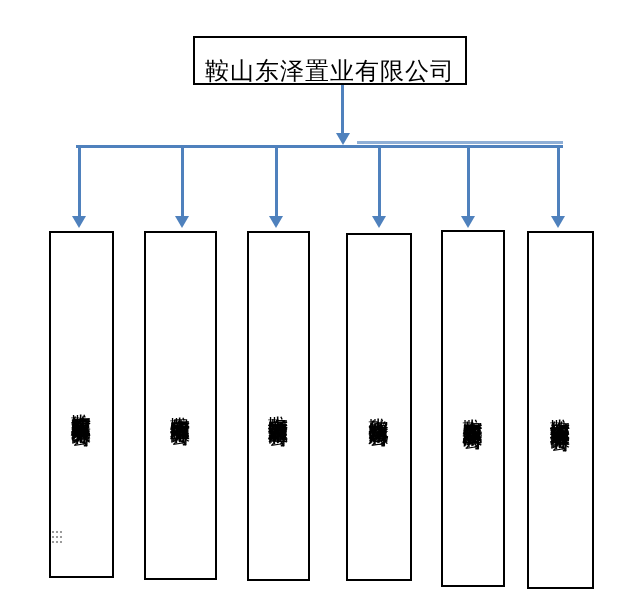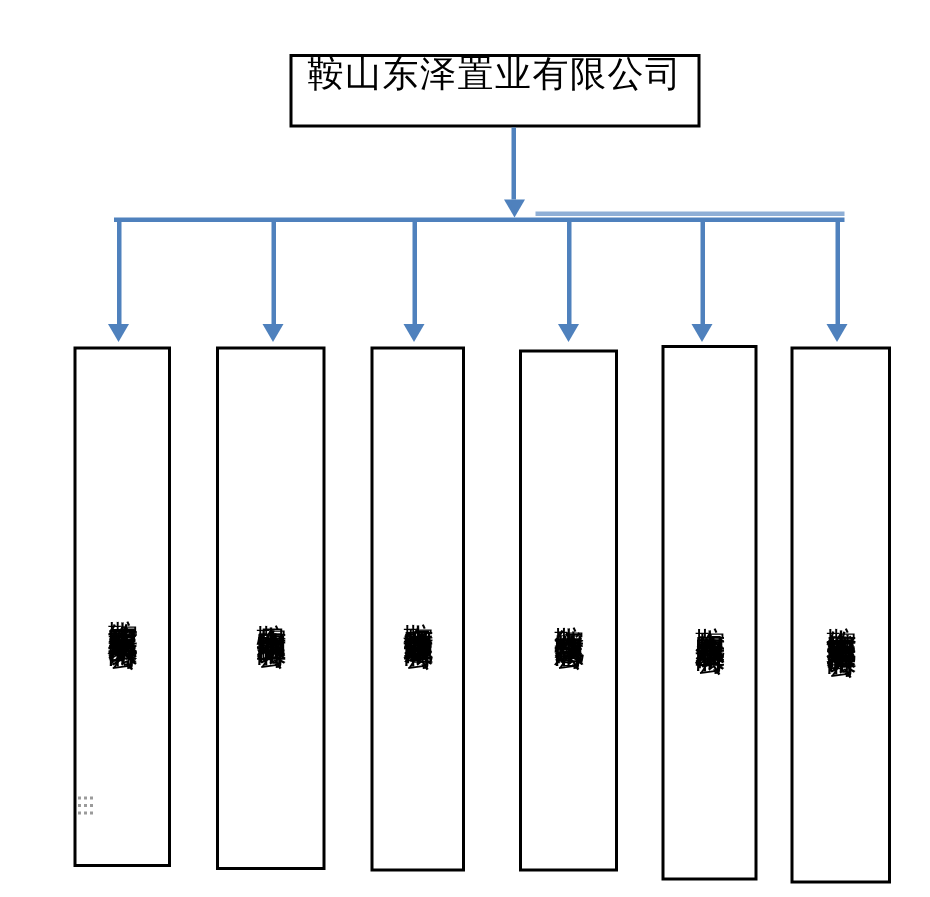--- a/index.html
+++ b/index.html
@@ -18,21 +18,21 @@
     background:var(--bg);
     overflow:hidden;
     font-family:"Liberation Serif","DejaVu Serif",serif;
     color:var(--text);
   }
   
   .root-box{
     position:absolute;left:193px;top:36px;width:274px;height:49px;
     border:2px solid var(--box-border);
     background:var(--bg);
-    display:flex;align-items:flex-start;justify-content:center;
+    display:flex;align-items:flex-end;justify-content:center;
   }
   .root-box .label{
     font-size:24px;line-height:1;letter-spacing:1px;white-space:nowrap;
   }
   
   .line{position:absolute;background:var(--connector);}
   .stem-root{left:341px;top:85px;width:3px;height:48px;}
   .hline-light{left:357px;top:141px;width:206px;height:3px;background:var(--connector-light);}
   .hline{left:76px;top:145px;width:487px;height:3px;}
   .arrow{

